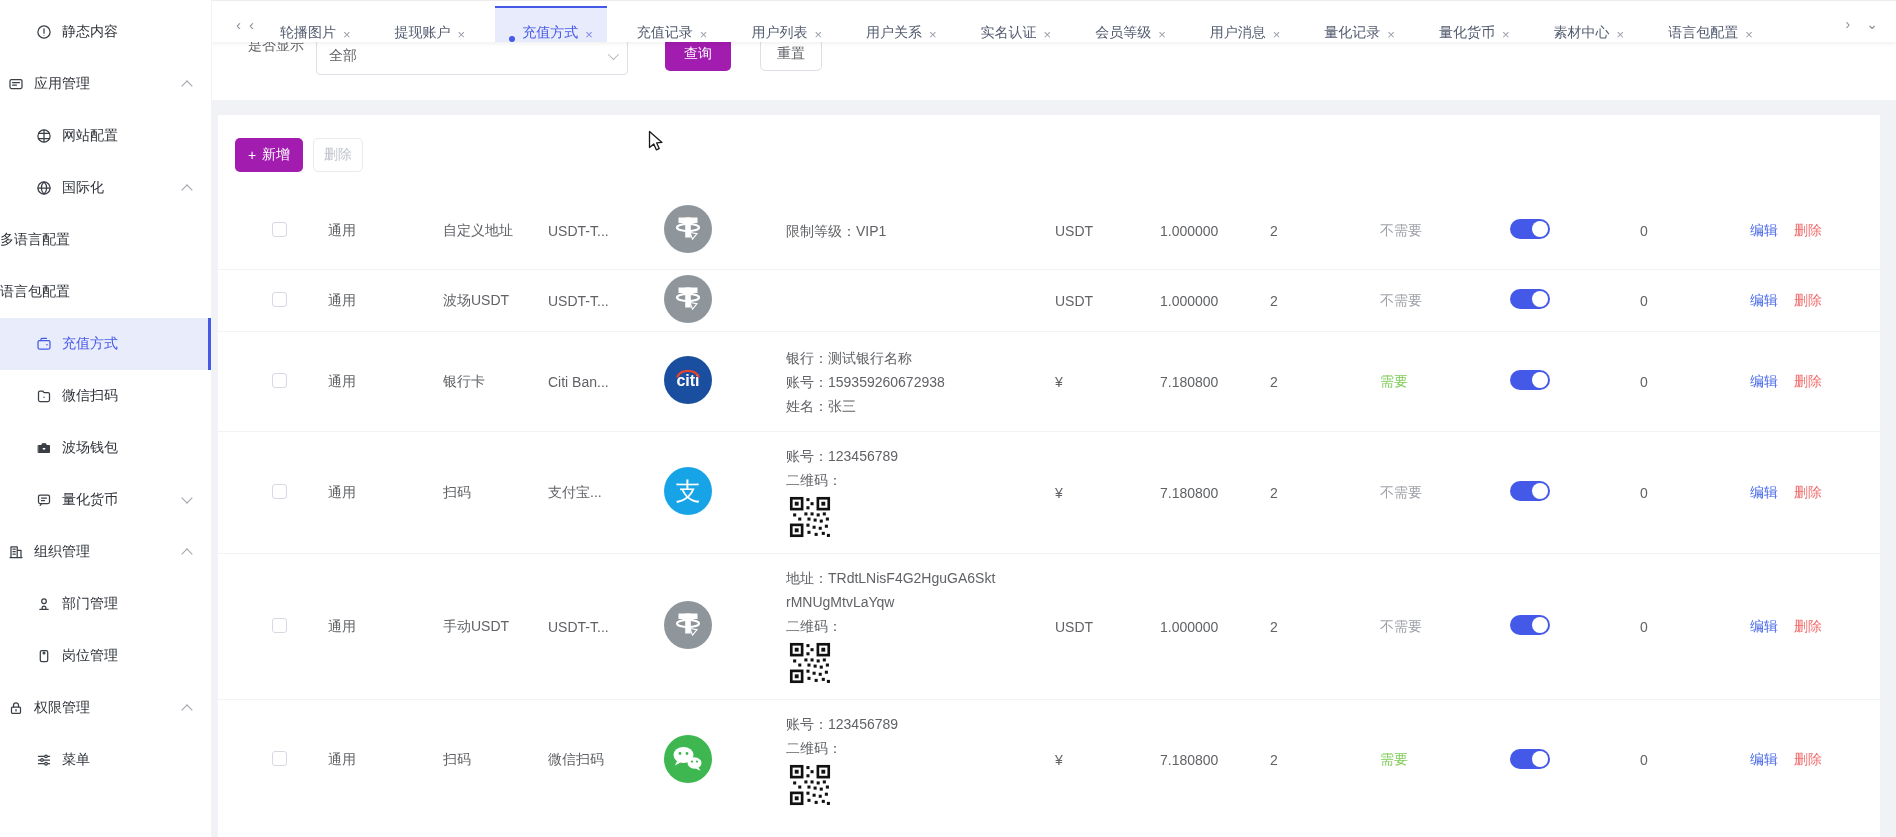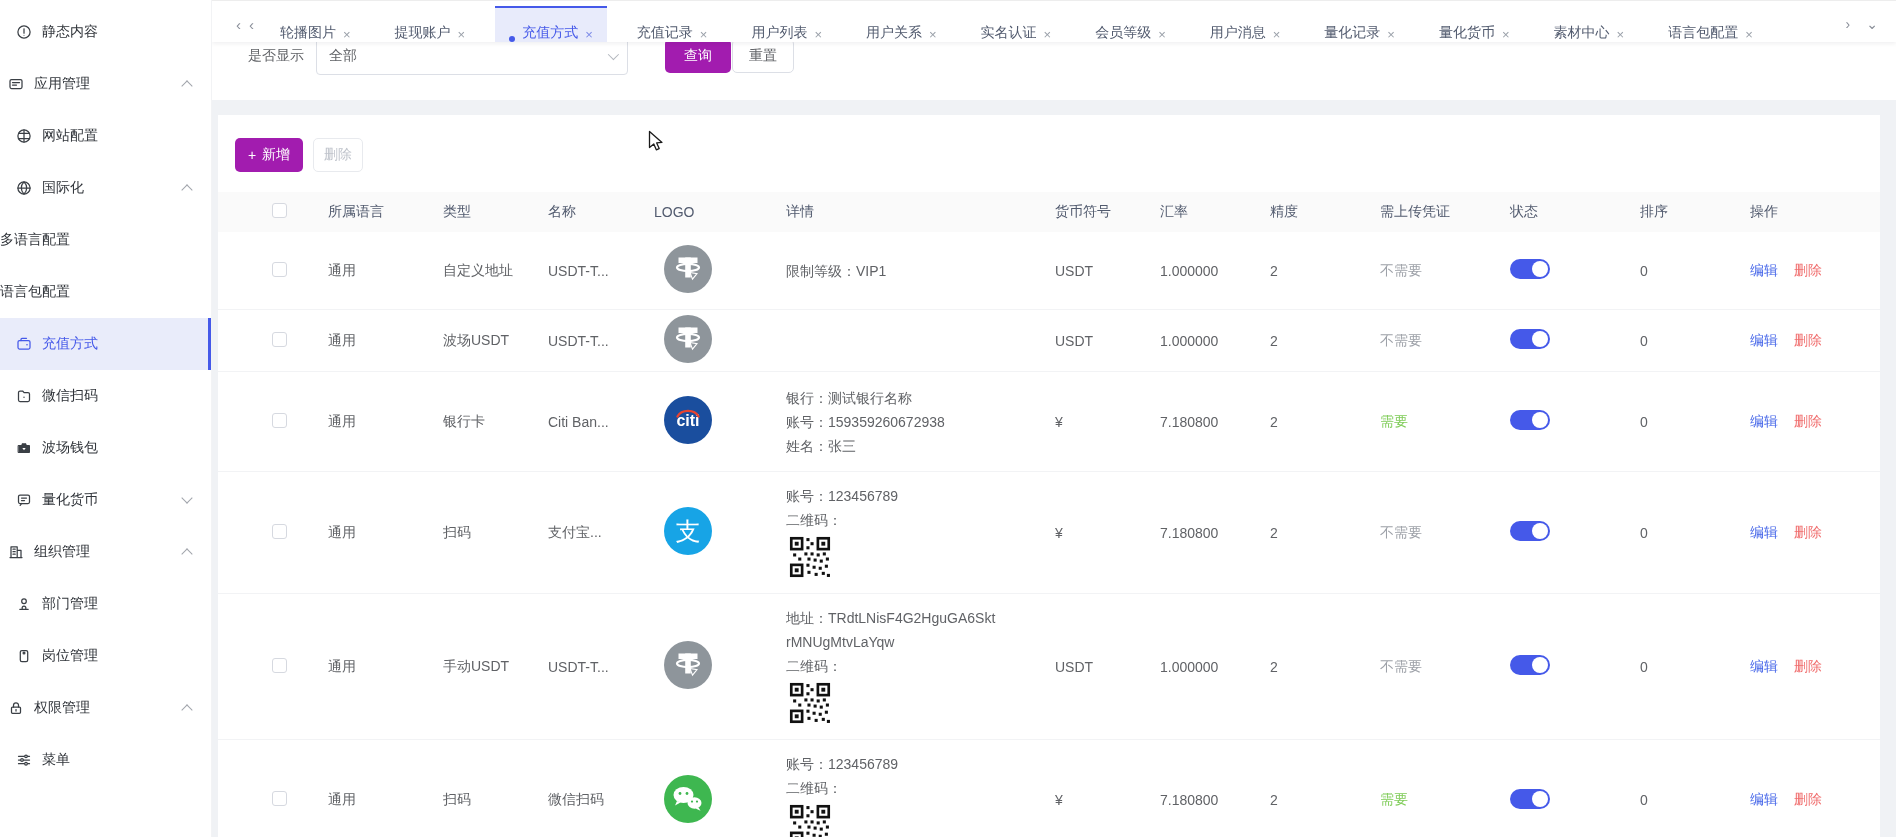--- a/index.html
+++ b/index.html
@@ -5,21 +5,21 @@
   *{margin:0;padding:0;box-sizing:border-box}
   html,body{width:1896px;height:837px;overflow:hidden}
   body{font-family:"Liberation Sans","DejaVu Sans",sans-serif;font-size:14px;background:#f0f2f5;color:#606266;position:relative}
   .page{position:absolute;inset:0}
 
   
   .sidebar{position:absolute;left:0;top:0;width:212px;height:837px;background:#fff;z-index:20;padding-top:6px;border-right:1px solid #f2f3f5}
   .sitem{position:relative;height:52px;display:flex;align-items:center;color:#2f3339;cursor:pointer}
   .sitem .ic{display:inline-flex;width:16px;height:16px;flex:none;margin-right:10px;color:#3a3f45}
   .sitem.lv0{padding-left:8px}
-  .sitem.lv1{padding-left:16px}
+  .sitem.lv1{padding-left:36px}
   .sitem.lv2{}
   .sitem.active{background:#e9ecfa;color:#4559e9}
   .sitem.active .ic{color:#4559e9}
   .sitem.active::after{content:"";position:absolute;right:0;top:0;width:3px;height:100%;background:#4559e9}
   .chev{position:absolute;right:20px;width:8px;height:8px;border-right:1.4px solid #a0a4ab;border-bottom:1.4px solid #a0a4ab}
   .chev.up{transform:rotate(-135deg);top:24px}
   .chev.down{transform:rotate(45deg);top:20px}
   .ic svg{width:16px;height:16px;stroke:currentColor;fill:none;stroke-width:1.25;stroke-linecap:round;stroke-linejoin:round}
 
   
@@ -28,30 +28,30 @@
   .tab{height:36px;display:flex;align-items:flex-end;gap:7px;padding:0 14px;margin:0 8px;color:#515a6e;white-space:nowrap;cursor:pointer}
   .tab .x{color:#9aa0a9;font-size:13px}
   .tab.active{background:#e8ebfb;border-top:2px solid #4559e9;color:#4559e9}
   .tab.active .x{color:#7c8ae8}
   .tab .dot{width:6px;height:6px;border-radius:50%;background:#4559e9}
   .tab-right{margin-left:auto;display:flex;align-items:center;height:36px;padding-right:10px;color:#8a8f99}
   .tab-right span{padding:0 8px;cursor:pointer}
 
   
   .filterbar{position:absolute;left:212px;right:0;top:42px;height:58px;background:#fff;overflow:hidden;z-index:5}
-  .filter-inner{position:absolute;left:6px;top:-5px;height:38px;display:flex;align-items:center}
+  .filter-inner{position:absolute;left:6px;top:-5px;height:38px;display:flex;align-items:flex-start}
   .flabel{width:86px;text-align:right;margin-right:12px;color:#606266}
   .fselect{position:relative;width:312px;height:38px;border:1px solid #dcdfe6;border-radius:4px;background:#fff;display:flex;align-items:center;padding:0 30px 0 12px;color:#606266;cursor:pointer}
   .fselect .sel-chev{position:absolute;right:11px;top:14px;width:8px;height:8px;border-right:1.4px solid #b2b6bd;border-bottom:1.4px solid #b2b6bd;transform:rotate(45deg) translateY(-2px)}
   .btn{display:inline-flex;align-items:center;justify-content:center;height:34px;border-radius:5px;cursor:pointer;font-size:14px;border:1px solid transparent}
   .btn-primary{background:#a21caf;color:#fff}
   .btn-plain{background:#fff;border-color:#dcdfe6;color:#606266}
   .btn-disabled{background:#fff;border-color:#e8eaee;color:#bfc3cb;cursor:not-allowed}
   .fsearch{width:66px;margin-left:37px}
-  .freset{width:62px;margin-left:1px}
+  .freset{width:62px;margin-left:29px}
 
   
   .card{position:absolute;left:218px;top:115px;width:1662px;bottom:0;background:#fff;overflow:hidden}
   .toolbar{padding:23px 0 0 17px;display:flex;gap:10px}
   .badd{width:68px;gap:6px}
   .bdel{width:50px}
 
   
   :root{--cols:54px 56px 115px 105px 106px 132px 269px 105px 110px 110px 130px 130px 110px 1fr}
   .table{margin-top:20px}
@@ -292,36 +292,20 @@
     <div class="toolbar">
       <button class="btn btn-primary badd">
           <span>+</span>
           <span>新增</span>
         </button>
       <button class="btn btn-disabled bdel">删除</button>
     </div>
 
     <div class="table">
 
-      <div class="thead">
-        <div></div>
-        <div><span class="cb"></span></div>
-        <div>所属语言</div>
-        <div>类型</div>
-        <div>名称</div>
-        <div>LOGO</div>
-        <div>详情</div>
-        <div>货币符号</div>
-        <div>汇率</div>
-        <div>精度</div>
-        <div>需上传凭证</div>
-        <div>状态</div>
-        <div>排序</div>
-        <div>操作</div>
-      </div>
 
       <div class="trow" style="height:78px">
         <div></div>
         <div><span class="cb"></span></div>
         <div>通用</div>
         <div>自定义地址</div>
         <div>USDT-T...</div>
         <div><span class="logo">
               <svg viewBox="0 0 48 48">
                 <circle cx="24" cy="24" r="24" fill="#8e959b"></circle>

